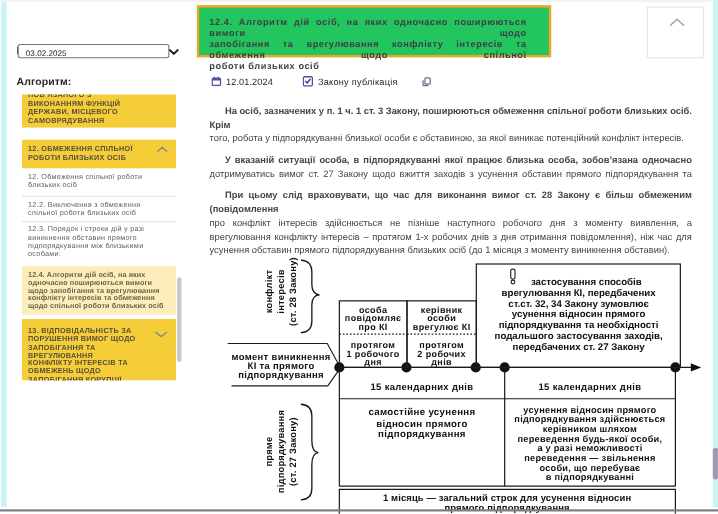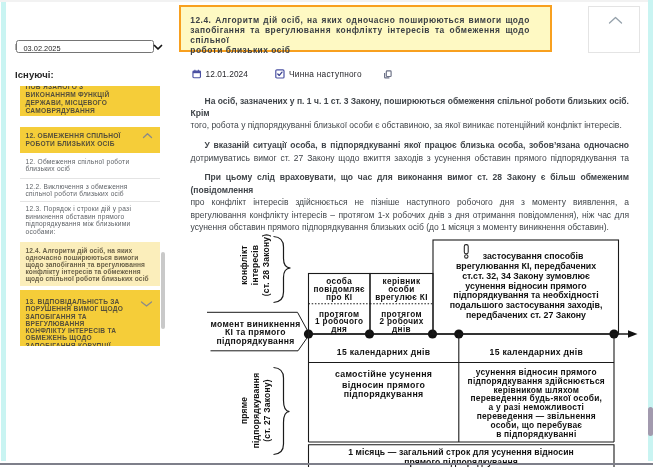--- a/index.html
+++ b/index.html
@@ -26,21 +26,21 @@
   .divl { position:absolute; left:0; width:140px; height:1px; background:#e4e4e4; }
   #it1 { top:-6.9px; padding-top:4px; padding-bottom:1px; }
   #it2 { top:40.7px; height:26.5px; padding-top:5.4px; }
   #it3 { top:73.2px; }
   #it4 { top:98.1px; }
   #it5 { top:119.2px; line-height:7.6px; }
   #it6 { top:155.7px; height:44px; padding-top:5.1px; }
   #it7 { top:204.1px; height:56px; padding-top:8px; line-height:7.25px; }
   #lthumb { left:161px; top:252px; width:3.5px; height:77px; background:#c9c9c9; border-radius:2px; }
   
-  #obox { left:178.8px; top:4.7px; width:373px; height:47.3px; border:2.5px solid #f8a01f; background:#fef9c3;
+  #obox { left:178.8px; top:4.7px; width:322px; height:47.3px; border:2.5px solid #f8a01f; background:#22c55e;
           padding:7.9px 20px 0 9.5px; font-size:8.4px; font-weight:bold; color:#3c4146; line-height:10.1px; letter-spacing:.5px; }
   #obox .hj { text-align:justify; text-align-last:justify; }
   #chevcell { left:588px; top:5.5px; width:51.5px; height:47.7px; border:1px solid #e4e4e4; background:#fff; }
   
   .meta { font-size:8.3px; color:#26262b; letter-spacing:.1px; }
   #mdate { left:205.5px; top:69.3px; }
   #mpub  { left:289px; top:69.3px; letter-spacing:.25px; }
   
   #paras { left:190.5px; top:94.5px; width:438.5px; font-size:8.5px; line-height:12.45px; color:#40454a; }
   #paras .pg { margin-bottom:7.2px; }
@@ -54,21 +54,21 @@
 <div class="abs" id="lstrip"></div>
 <div class="abs" id="rstrip"></div>
 
 <div class="abs" id="sb-h1">Існуючі редакції розділу:</div>
 <div class="abs" id="sb-select">
     <span>03.02.2025</span>
   <svg style="position:absolute;left:135px;top:2.5px" width="12" height="9" viewBox="0 0 12 9">
       <path d="M2.5 2.5 L6 6 L9.5 2.5" fill="none" stroke="#141414" stroke-width="1.7" stroke-linecap="round" stroke-linejoin="round"></path>
     </svg>
 </div>
-<div class="abs" id="sb-h2">Існуючі:</div>
+<div class="abs" id="sb-h2">Алгоритм:</div>
 <div class="abs" id="sb-list">
   <div class="it yel" id="it1">ПОВ’ЯЗАНОГО З<br>ВИКОНАННЯМ ФУНКЦІЙ<br>ДЕРЖАВИ, МІСЦЕВОГО<br>САМОВРЯДУВАННЯ</div>
   <div class="it yel" id="it2">12. ОБМЕЖЕННЯ СПІЛЬНОЇ<br>РОБОТИ БЛИЗЬКИХ ОСІБ
     <svg style="position:absolute;right:7px;top:5.5px" width="11" height="8" viewBox="0 0 11 8">
         <path d="M1.5 5.5 L5.5 1.8 L9.5 5.5" fill="none" stroke="#8a8a8a" stroke-width="1.3" stroke-linecap="round" stroke-linejoin="round"></path>
       </svg>
   </div>
   <div class="it wht" id="it3">12. Обмеження спільної роботи<br>близьких осіб</div>
   <div class="divl" style="top:92.3px"></div>
   <div class="it wht" id="it4">12.2. Виключення з обмеження<br>спільної роботи близьких осіб</div>
@@ -98,21 +98,21 @@
   <rect x="0.95" y="2.1" width="7.5" height="6.6" rx="0.9" fill="none" stroke="#4a50a2" stroke-width="1.15"></rect>
   <path d="M0.95 2.1 H8.45 V4.2 H0.95 Z" fill="#4a50a2" stroke="none"></path>
   <line x1="2.9" y1="0.8" x2="2.9" y2="2.3" stroke="#4a50a2" stroke-width="1.05"></line>
   <line x1="6.4" y1="0.8" x2="6.4" y2="2.3" stroke="#4a50a2" stroke-width="1.05"></line>
 </svg>
 <div class="abs meta" id="mdate">12.01.2024</div>
 <svg class="abs" style="left:274.8px;top:68.5px" width="10" height="10" viewBox="0 0 10 10">
   <rect x="0.8" y="0.8" width="8.2" height="8.2" rx="1.1" fill="none" stroke="#4a50a2" stroke-width="1.2"></rect>
   <path d="M2.8 4.9 L4.3 6.4 L7 3.1" fill="none" stroke="#3c4290" stroke-width="1.35" stroke-linecap="round" stroke-linejoin="round"></path>
 </svg>
-<div class="abs meta" id="mpub">Чинна наступного</div>
+<div class="abs meta" id="mpub">Закону публікація</div>
 <svg class="abs" style="left:383px;top:69.5px" width="10" height="10" viewBox="0 0 10 10">
   <path d="M1.6 2.9 L1.6 7.2 Q1.6 7.9 2.3 7.9 L6.4 7.9" fill="none" stroke="#6a6f85" stroke-width="1.15"></path>
   <rect x="3.3" y="0.9" width="4.8" height="5.6" rx="0.8" fill="none" stroke="#6a6f85" stroke-width="1.15"></rect>
 </svg>
 
 <div class="abs" id="paras">
 <div class="pg">
   <div class="pl fst">На осіб, зазначених у п. 1 ч. 1 ст. 3 Закону, поширюються обмеження спільної роботи близьких осіб. Крім</div>
   <div class="pl lst">того, робота у підпорядкуванні близької особи є обставиною, за якої виникає потенційний конфлікт інтересів.</div>
 </div>

